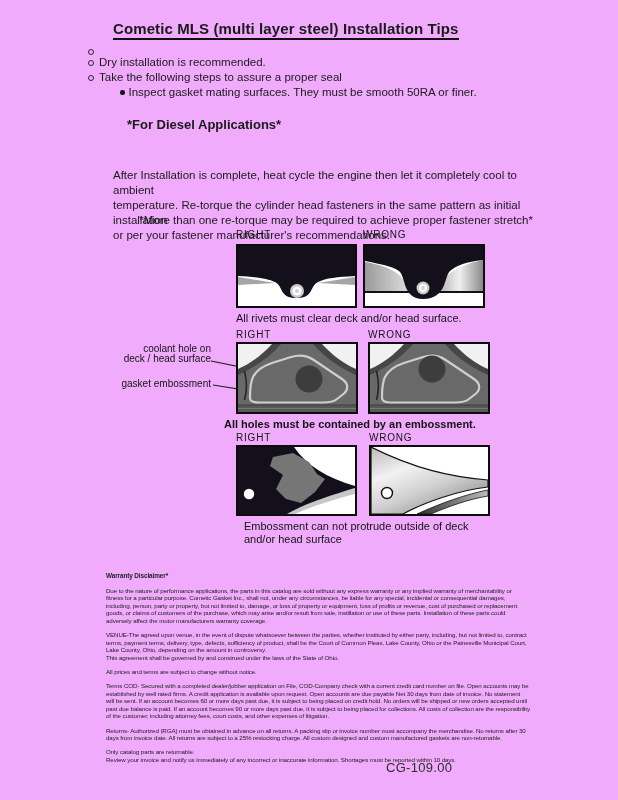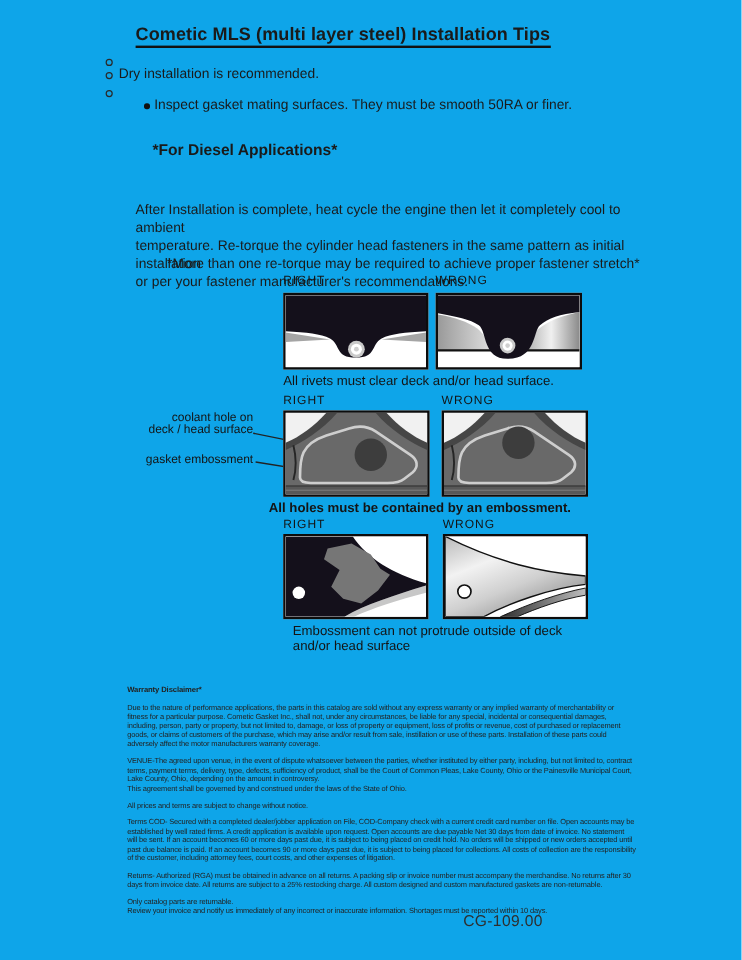--- a/index.html
+++ b/index.html
@@ -1,17 +1,17 @@
 <!DOCTYPE html>
 <html><head>
 <meta charset="utf-8">
 <style>
   html,body { margin:0; padding:0; background:#ffffff; }
   .page {
-    position:relative; width:618px; height:800px; background:#0ea5e9;
+    position:relative; width:618px; height:800px; background:#f0abfc;
     font-family:"Liberation Sans","DejaVu Sans",sans-serif; color:#1a1a1a; overflow:hidden;
   }
   .title {
     position:absolute; left:113px; top:20px; font-size:15px; font-weight:bold;
     letter-spacing:0.1px; border-bottom:2px solid #111; padding-bottom:1px; white-space:nowrap;
   }
   .bullets { position:absolute; left:88px; top:44px; font-size:11.5px; line-height:15px; width:470px; }
   .bullet-row { display:flex; align-items:flex-start; }
   .marker-o { width:4px; height:4px; border:1px solid #2a2a2a; border-radius:50%; margin:5px 5px 0 0; flex:none; }
   .marker-dot { width:4.5px; height:4.5px; background:#111; border-radius:50%; margin:5px 4px 0 0; flex:none; }
@@ -48,20 +48,21 @@
   <div class="bullets">
     <div class="bullet-row">
       <span class="marker-o"></span>
     </div>
     <div class="bullet-row">
       <span class="marker-o"></span>
       <span>Dry installation is recommended.</span>
     </div>
     <div class="bullet-row">
       <span class="marker-o"></span>
+      <span>Take the following steps to assure a proper seal</span>
     </div>
     <div class="bullet-row sub">
       <span class="marker-dot"></span>
       <span>Inspect gasket mating surfaces.  They must be smooth 50RA or finer.</span>
     </div>
   </div>
 
   <div class="diesel-heading">*For Diesel Applications*</div>
   <div class="para p2">After Installation is complete, heat cycle the engine then let it completely cool to ambient
 temperature. Re-torque the cylinder head fasteners in the same pattern as initial installation

